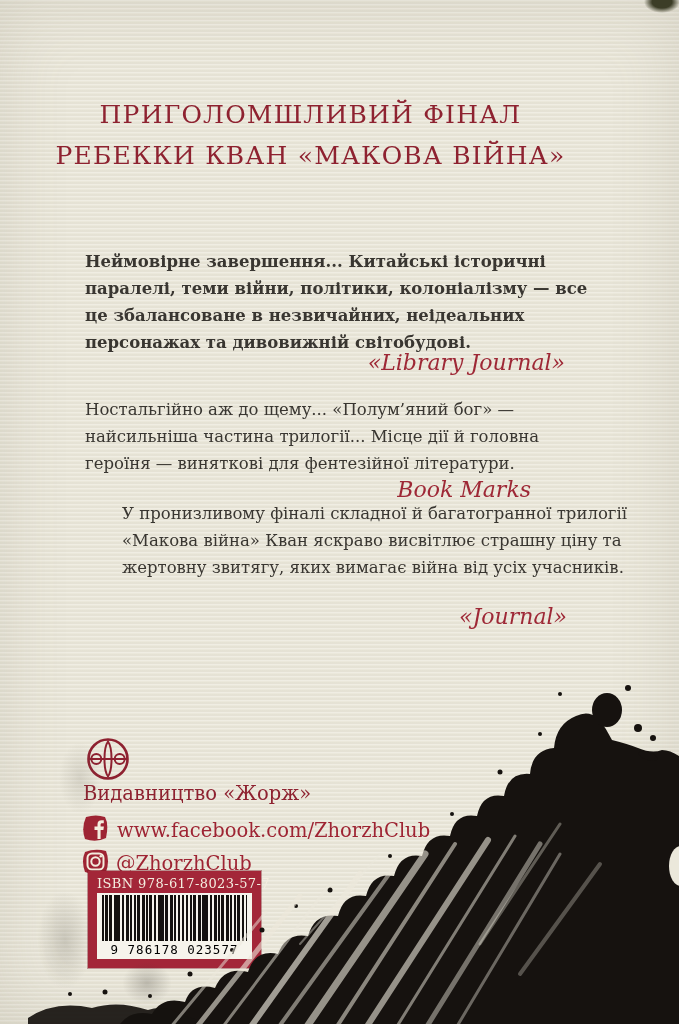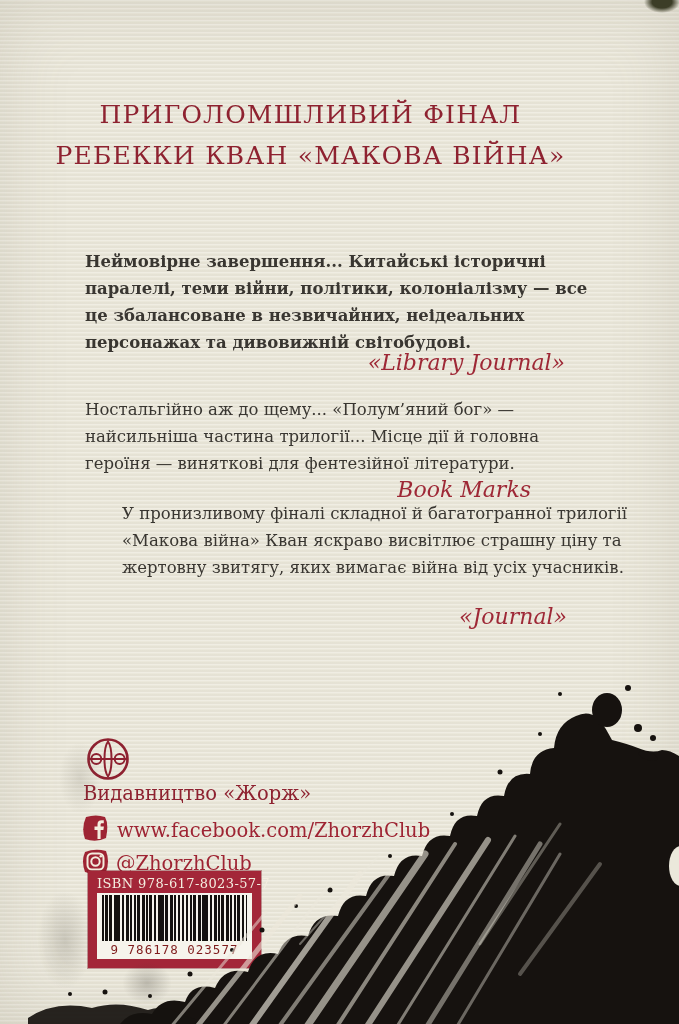--- a/index.html
+++ b/index.html
@@ -53,21 +53,21 @@
   .barcode{
     height:46px; margin:0 2px;
     background-color:#f6f4ec;
     background-image:
       repeating-linear-gradient(90deg,#14110e 0 2px,transparent 2px 4px),
       repeating-linear-gradient(90deg,transparent 0 3px,#14110e 3px 5px,transparent 5px 11px),
       repeating-linear-gradient(90deg,#14110e 0 1px,transparent 1px 7px);
   }
   .digits{
     font-family:"DejaVu Sans Mono","Liberation Mono",monospace;
-    font-size:12.5px; color:#7f1d1d; text-align:center;
+    font-size:12.5px; color:#000000; text-align:center;
     letter-spacing:1px; padding-top:1px; white-space:nowrap;
   }
   
   .ink{position:absolute; left:0; bottom:0; width:679px; height:380px;}
   .olive-blob{
     position:absolute; top:-9px; left:644px; width:36px; height:22px;
     background:radial-gradient(closest-side,#3c3d27 55%, rgba(60,61,39,0) 100%);
     border-radius:50%;
   }
   .smudge{position:absolute; pointer-events:none;}

